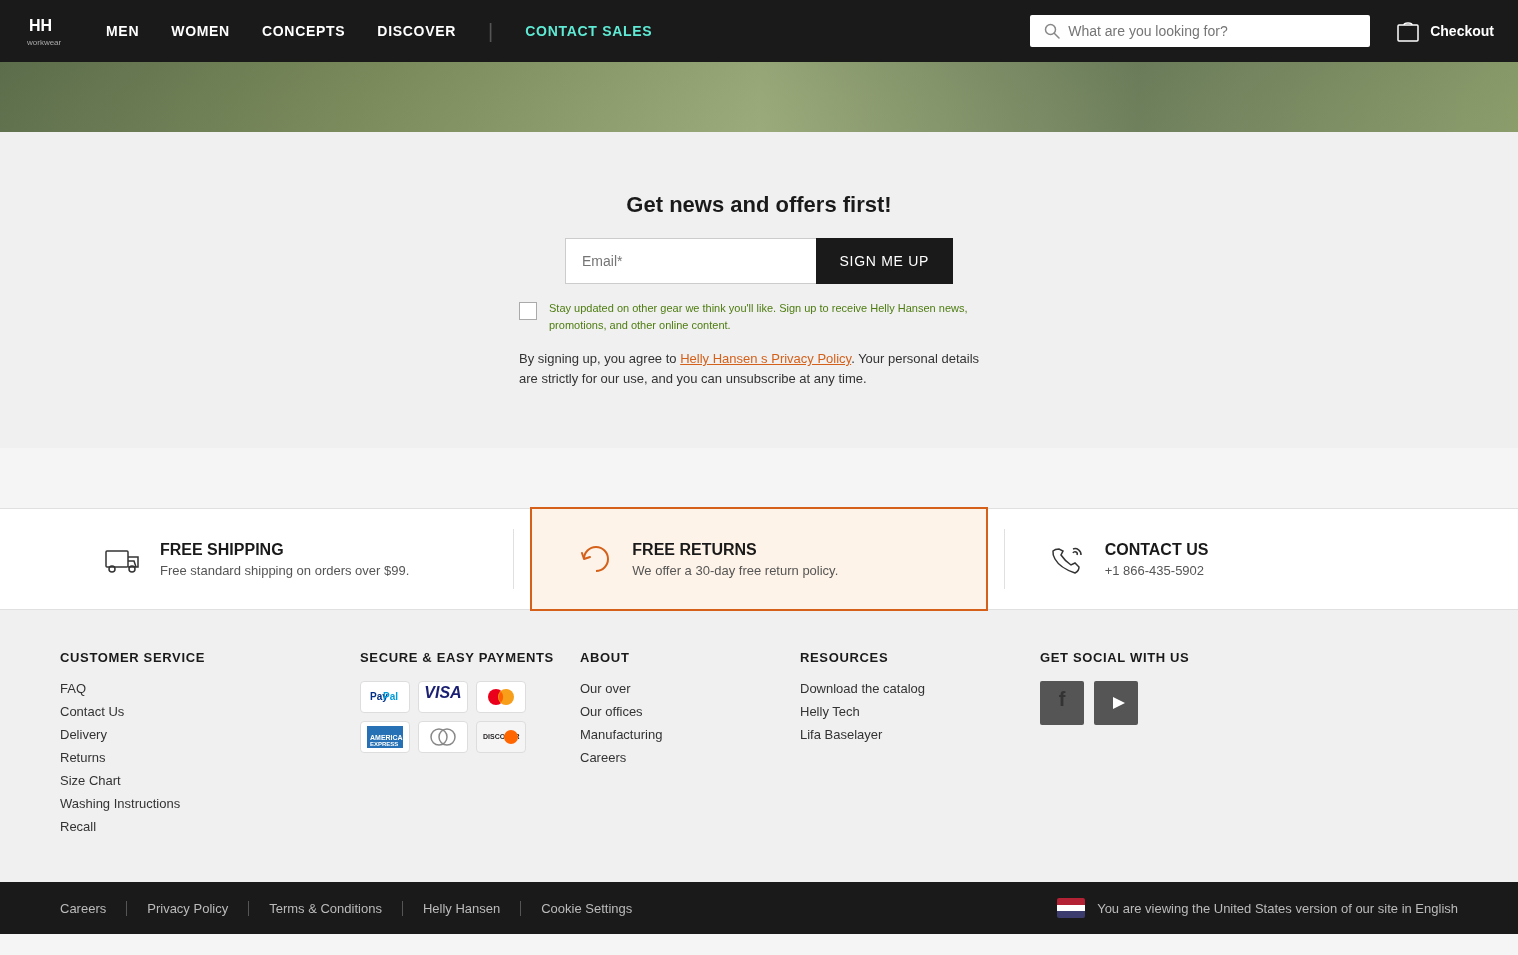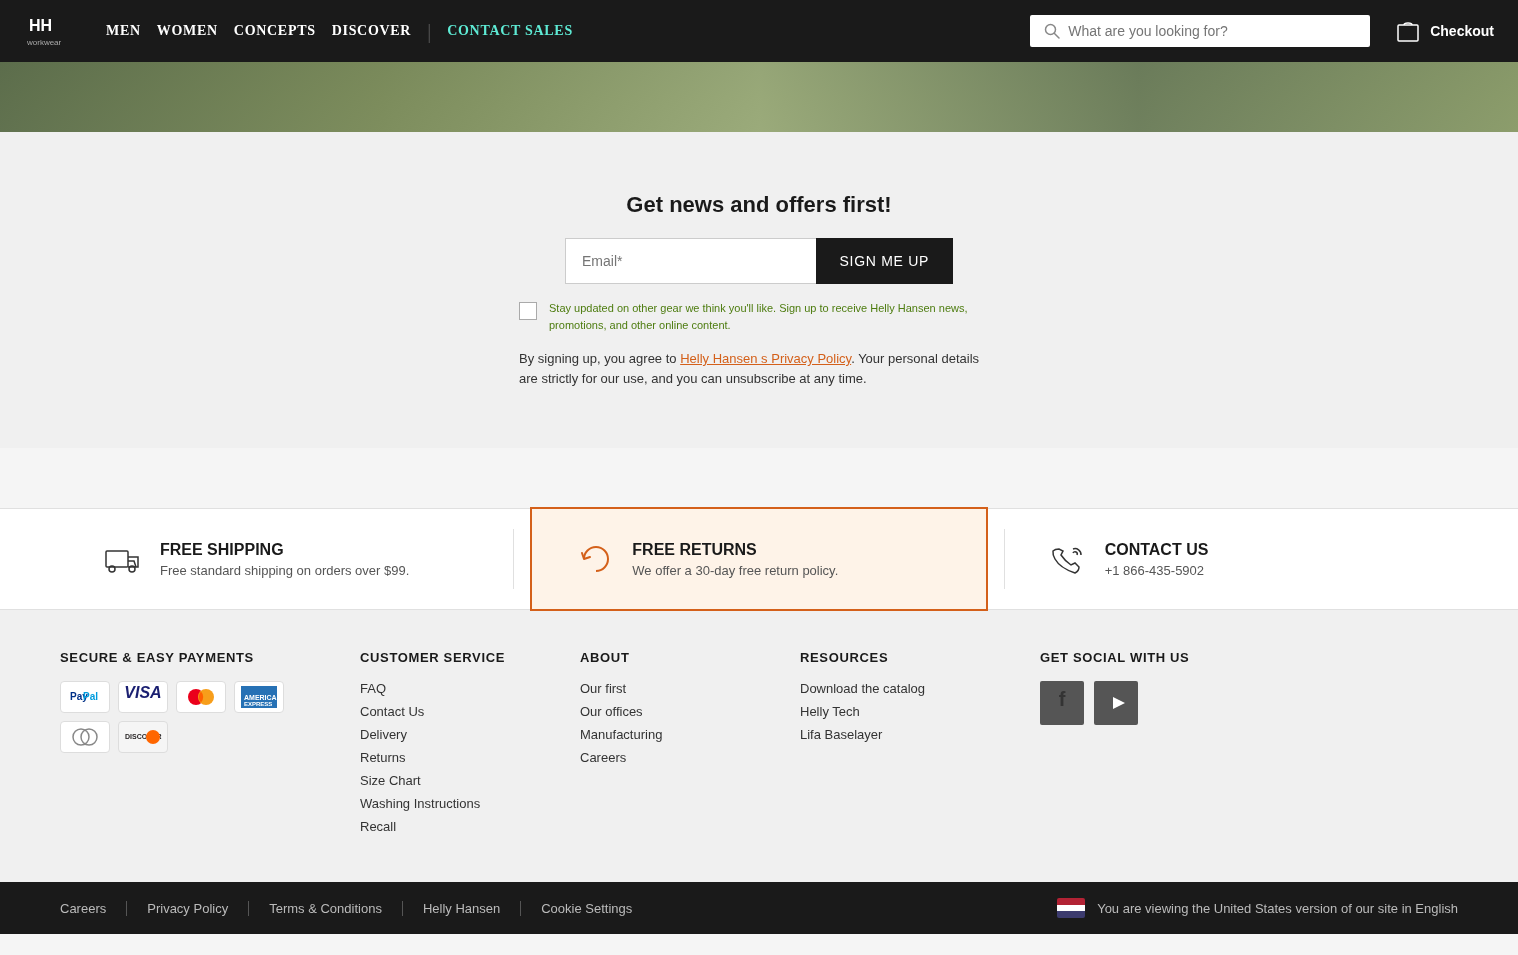--- a/index.html
+++ b/index.html
@@ -19,23 +19,22 @@
       display: flex;
       margin-right: 32px;
     }
     .hh-logo {
       width: 50px;
       height: 44px;
     }
     .navbar-nav {
       display: flex;
       align-items: center;
-      gap: 16px;
+      gap: 32px;
       flex: 1;
-      font-family: Liberation Serif, serif;
     }
     .nav-item {
       color: #ffffff;
       font-size: 14px;
       font-weight: 600;
       letter-spacing: 0.05em;
       text-transform: uppercase;
       cursor: pointer;
       text-decoration: none;
     }
@@ -434,75 +433,75 @@
       <h3>CONTACT US</h3>
       <p>+1 866-435-5902</p>
     </div>
   </div>
 </div>
 
 <footer class="footer">
   <div class="footer-grid">
 
     <div class="footer-col">
-      <div class="footer-col-title">SECURE &amp; EASY PAYMENTS</div>
-      <div class="payment-icons">
-        <div class="payment-icon payment-paypal">
-          <svg width="36" height="22" viewBox="0 0 36 22">
-            <text x="3" y="14" font-size="10" font-weight="700" fill="#003087" font-family="Arial">Pay</text>
-            <text x="16" y="14" font-size="10" font-weight="700" fill="#009cde" font-family="Arial">Pal</text>
-          </svg>
-        </div>
-        <div class="payment-icon payment-visa">
-          <span style="color:#1a1f71;font-weight:900;font-size:16px;font-style:italic;">VISA</span>
-        </div>
-        <div class="payment-icon">
-          <svg width="36" height="22" viewBox="0 0 36 22">
-            <circle cx="13" cy="11" r="8" fill="#eb001b"></circle>
-            <circle cx="23" cy="11" r="8" fill="#f79e1b"></circle>
-            <path d="M18 5.5 A8 8 0 0 1 18 16.5 A8 8 0 0 1 18 5.5Z" fill="#ff5f00"></path>
-          </svg>
-        </div>
-        <div class="payment-icon payment-amex">
-          <svg width="36" height="22" viewBox="0 0 36 22">
-            <rect width="36" height="22" fill="#2671b5"></rect>
-            <text x="3" y="14" font-size="7" font-weight="700" fill="white" font-family="Arial">AMERICAN</text>
-            <text x="3" y="20" font-size="6" font-weight="700" fill="white" font-family="Arial">EXPRESS</text>
-          </svg>
-        </div>
-        <div class="payment-icon payment-diners">
-          <svg width="36" height="22" viewBox="0 0 36 22">
-            <circle cx="14" cy="11" r="8" stroke="#888" stroke-width="1.5" fill="none"></circle>
-            <circle cx="22" cy="11" r="8" stroke="#888" stroke-width="1.5" fill="none"></circle>
-          </svg>
-        </div>
-        <div class="payment-icon" style="background:#f5f5f5;">
-          <svg width="40" height="22" viewBox="0 0 40 22">
-            <rect width="40" height="22" fill="#f5f5f5"></rect>
-            <text x="2" y="13" font-size="7" font-weight="700" fill="#231f20" font-family="Arial">DISCOVER</text>
-            <circle cx="30" cy="11" r="7" fill="#ff6600"></circle>
-          </svg>
-        </div>
-      </div>
-    </div>
-
-    <div class="footer-col">
       <div class="footer-col-title">CUSTOMER SERVICE</div>
       <a>FAQ</a>
       <a>Contact Us</a>
       <a>Delivery</a>
       <a>Returns</a>
       <a>Size Chart</a>
       <a>Washing Instructions</a>
       <a>Recall</a>
     </div>
 
     <div class="footer-col">
+      <div class="footer-col-title">SECURE &amp; EASY PAYMENTS</div>
+      <div class="payment-icons">
+        <div class="payment-icon payment-paypal">
+          <svg width="36" height="22" viewBox="0 0 36 22">
+            <text x="3" y="14" font-size="10" font-weight="700" fill="#003087" font-family="Arial">Pay</text>
+            <text x="16" y="14" font-size="10" font-weight="700" fill="#009cde" font-family="Arial">Pal</text>
+          </svg>
+        </div>
+        <div class="payment-icon payment-visa">
+          <span style="color:#1a1f71;font-weight:900;font-size:16px;font-style:italic;">VISA</span>
+        </div>
+        <div class="payment-icon">
+          <svg width="36" height="22" viewBox="0 0 36 22">
+            <circle cx="13" cy="11" r="8" fill="#eb001b"></circle>
+            <circle cx="23" cy="11" r="8" fill="#f79e1b"></circle>
+            <path d="M18 5.5 A8 8 0 0 1 18 16.5 A8 8 0 0 1 18 5.5Z" fill="#ff5f00"></path>
+          </svg>
+        </div>
+        <div class="payment-icon payment-amex">
+          <svg width="36" height="22" viewBox="0 0 36 22">
+            <rect width="36" height="22" fill="#2671b5"></rect>
+            <text x="3" y="14" font-size="7" font-weight="700" fill="white" font-family="Arial">AMERICAN</text>
+            <text x="3" y="20" font-size="6" font-weight="700" fill="white" font-family="Arial">EXPRESS</text>
+          </svg>
+        </div>
+        <div class="payment-icon payment-diners">
+          <svg width="36" height="22" viewBox="0 0 36 22">
+            <circle cx="14" cy="11" r="8" stroke="#888" stroke-width="1.5" fill="none"></circle>
+            <circle cx="22" cy="11" r="8" stroke="#888" stroke-width="1.5" fill="none"></circle>
+          </svg>
+        </div>
+        <div class="payment-icon" style="background:#f5f5f5;">
+          <svg width="40" height="22" viewBox="0 0 40 22">
+            <rect width="40" height="22" fill="#f5f5f5"></rect>
+            <text x="2" y="13" font-size="7" font-weight="700" fill="#231f20" font-family="Arial">DISCOVER</text>
+            <circle cx="30" cy="11" r="7" fill="#ff6600"></circle>
+          </svg>
+        </div>
+      </div>
+    </div>
+
+    <div class="footer-col">
       <div class="footer-col-title">ABOUT</div>
-      <a>Our first</a>
+      <a>Our over</a>
       <a>Our offices</a>
       <a>Manufacturing</a>
       <a>Careers</a>
     </div>
 
     <div class="footer-col">
       <div class="footer-col-title">RESOURCES</div>
       <a>Download the catalog</a>
       <a>Helly Tech</a>
       <a>Lifa Baselayer</a>

